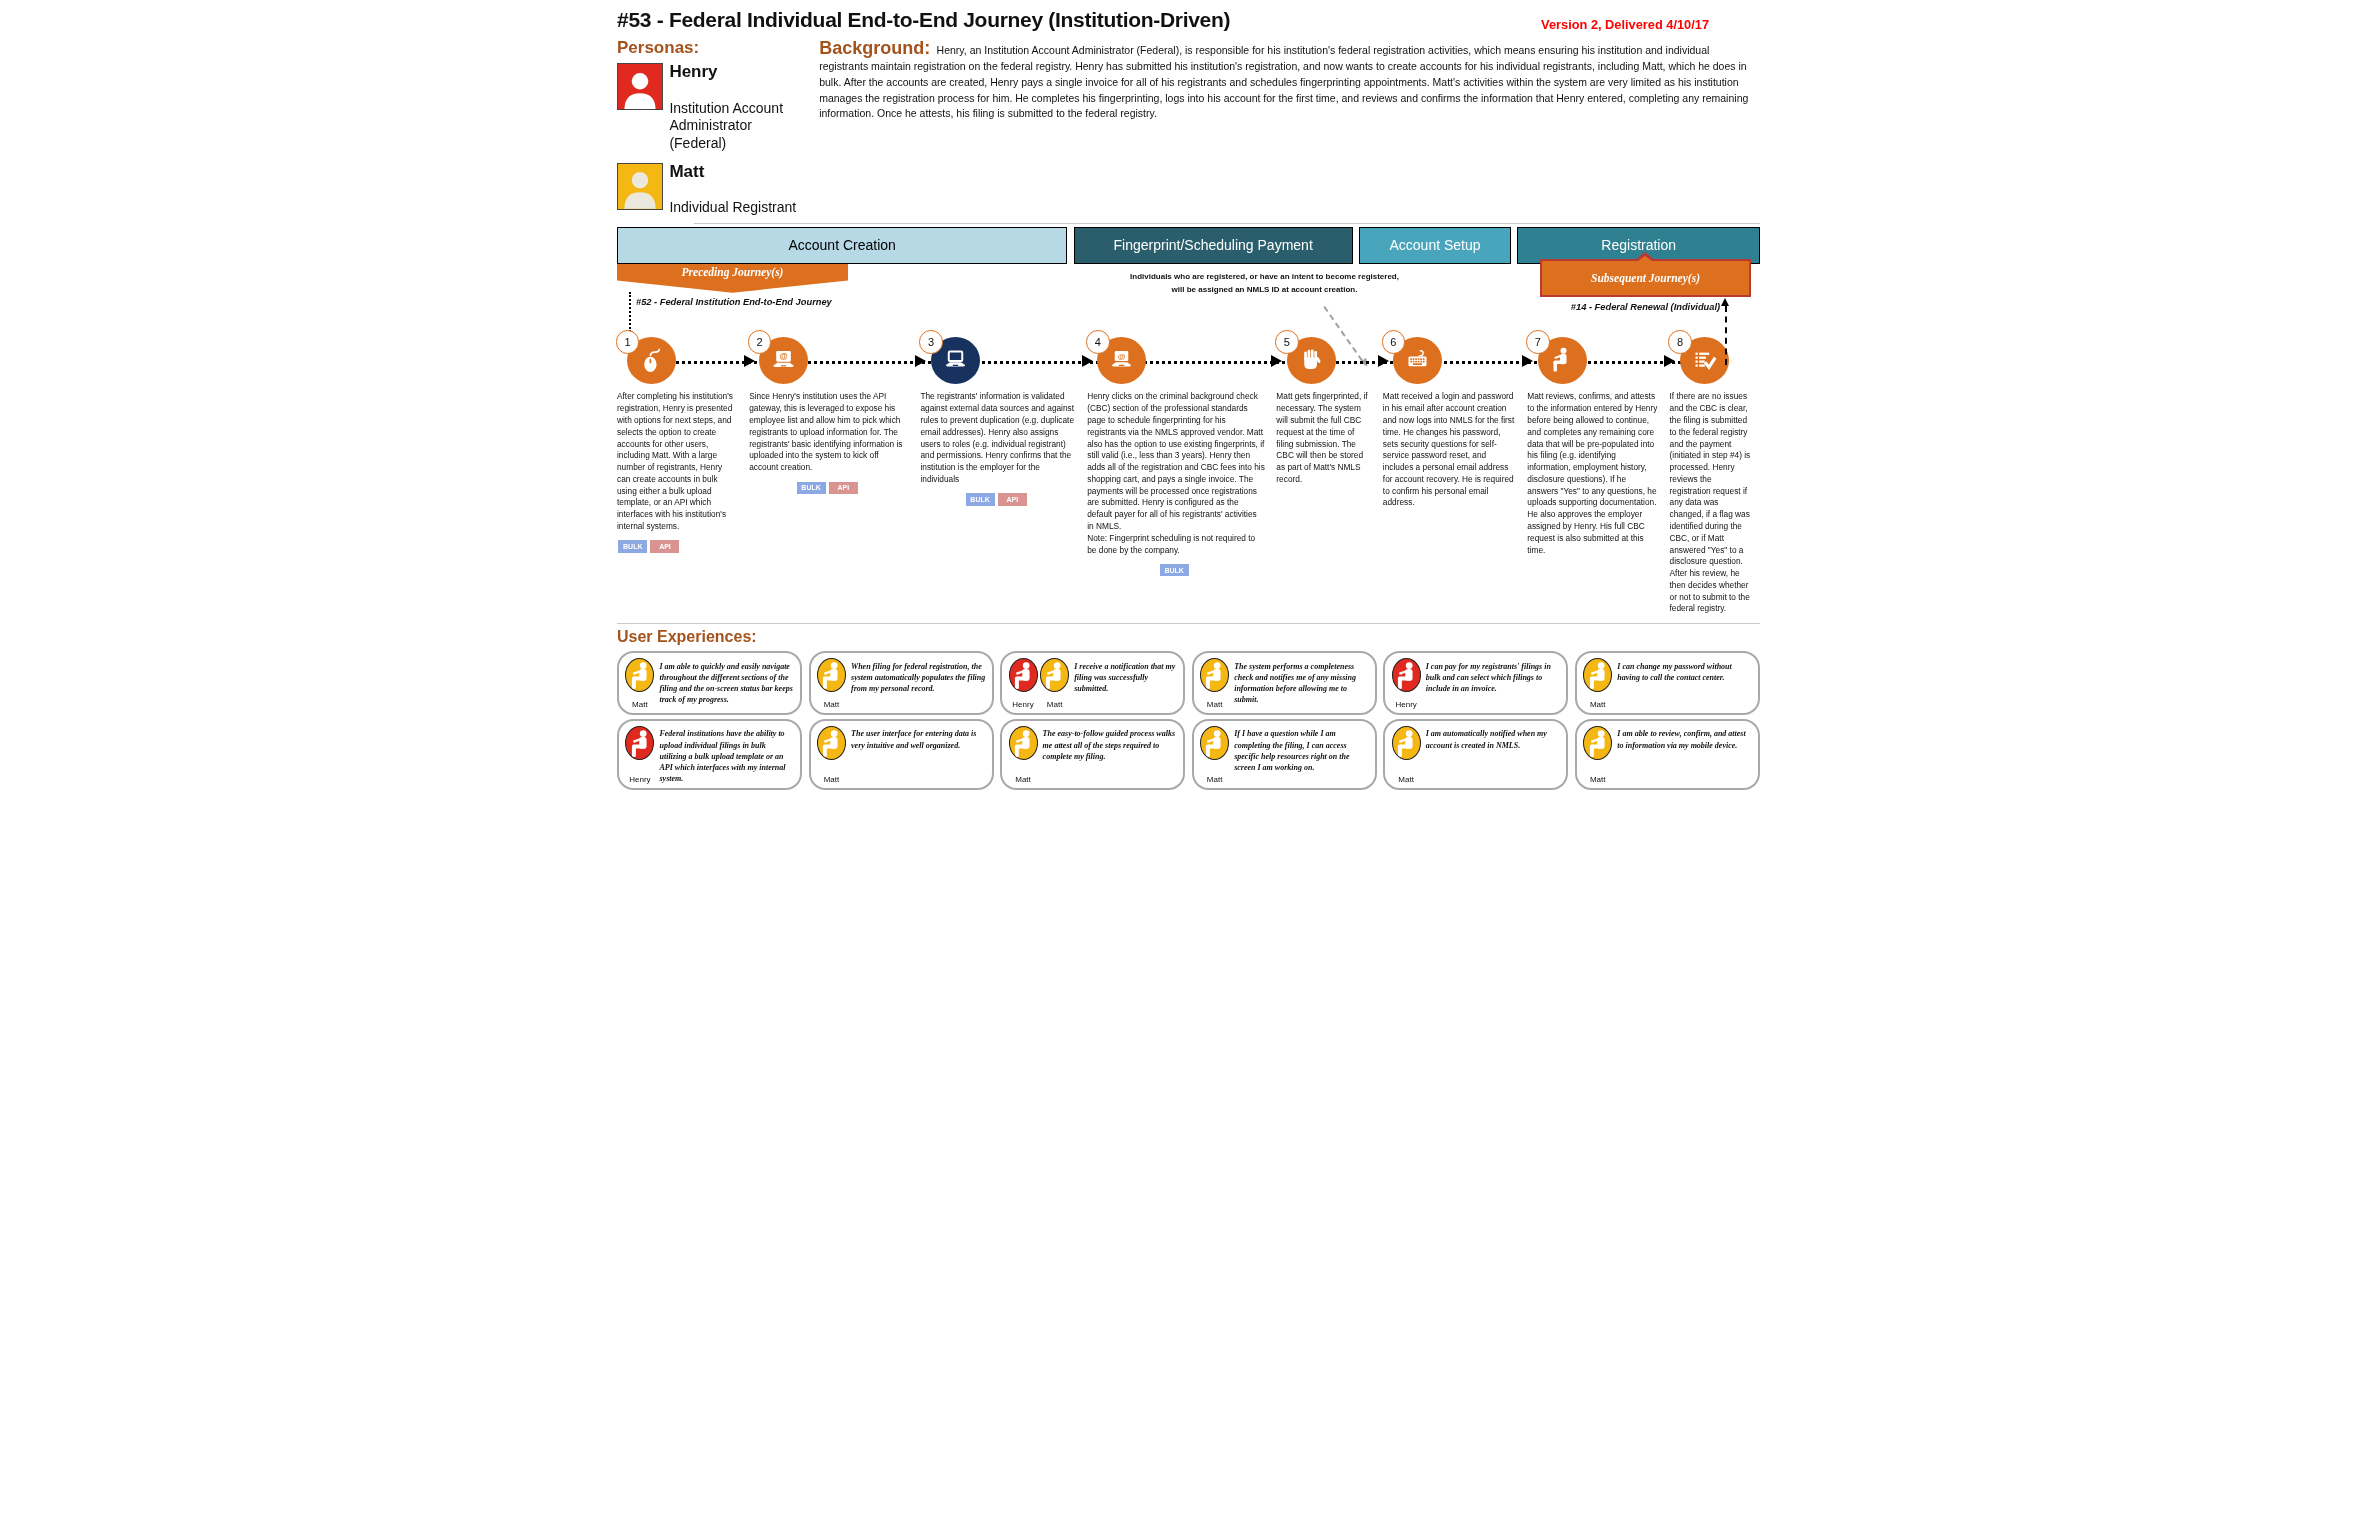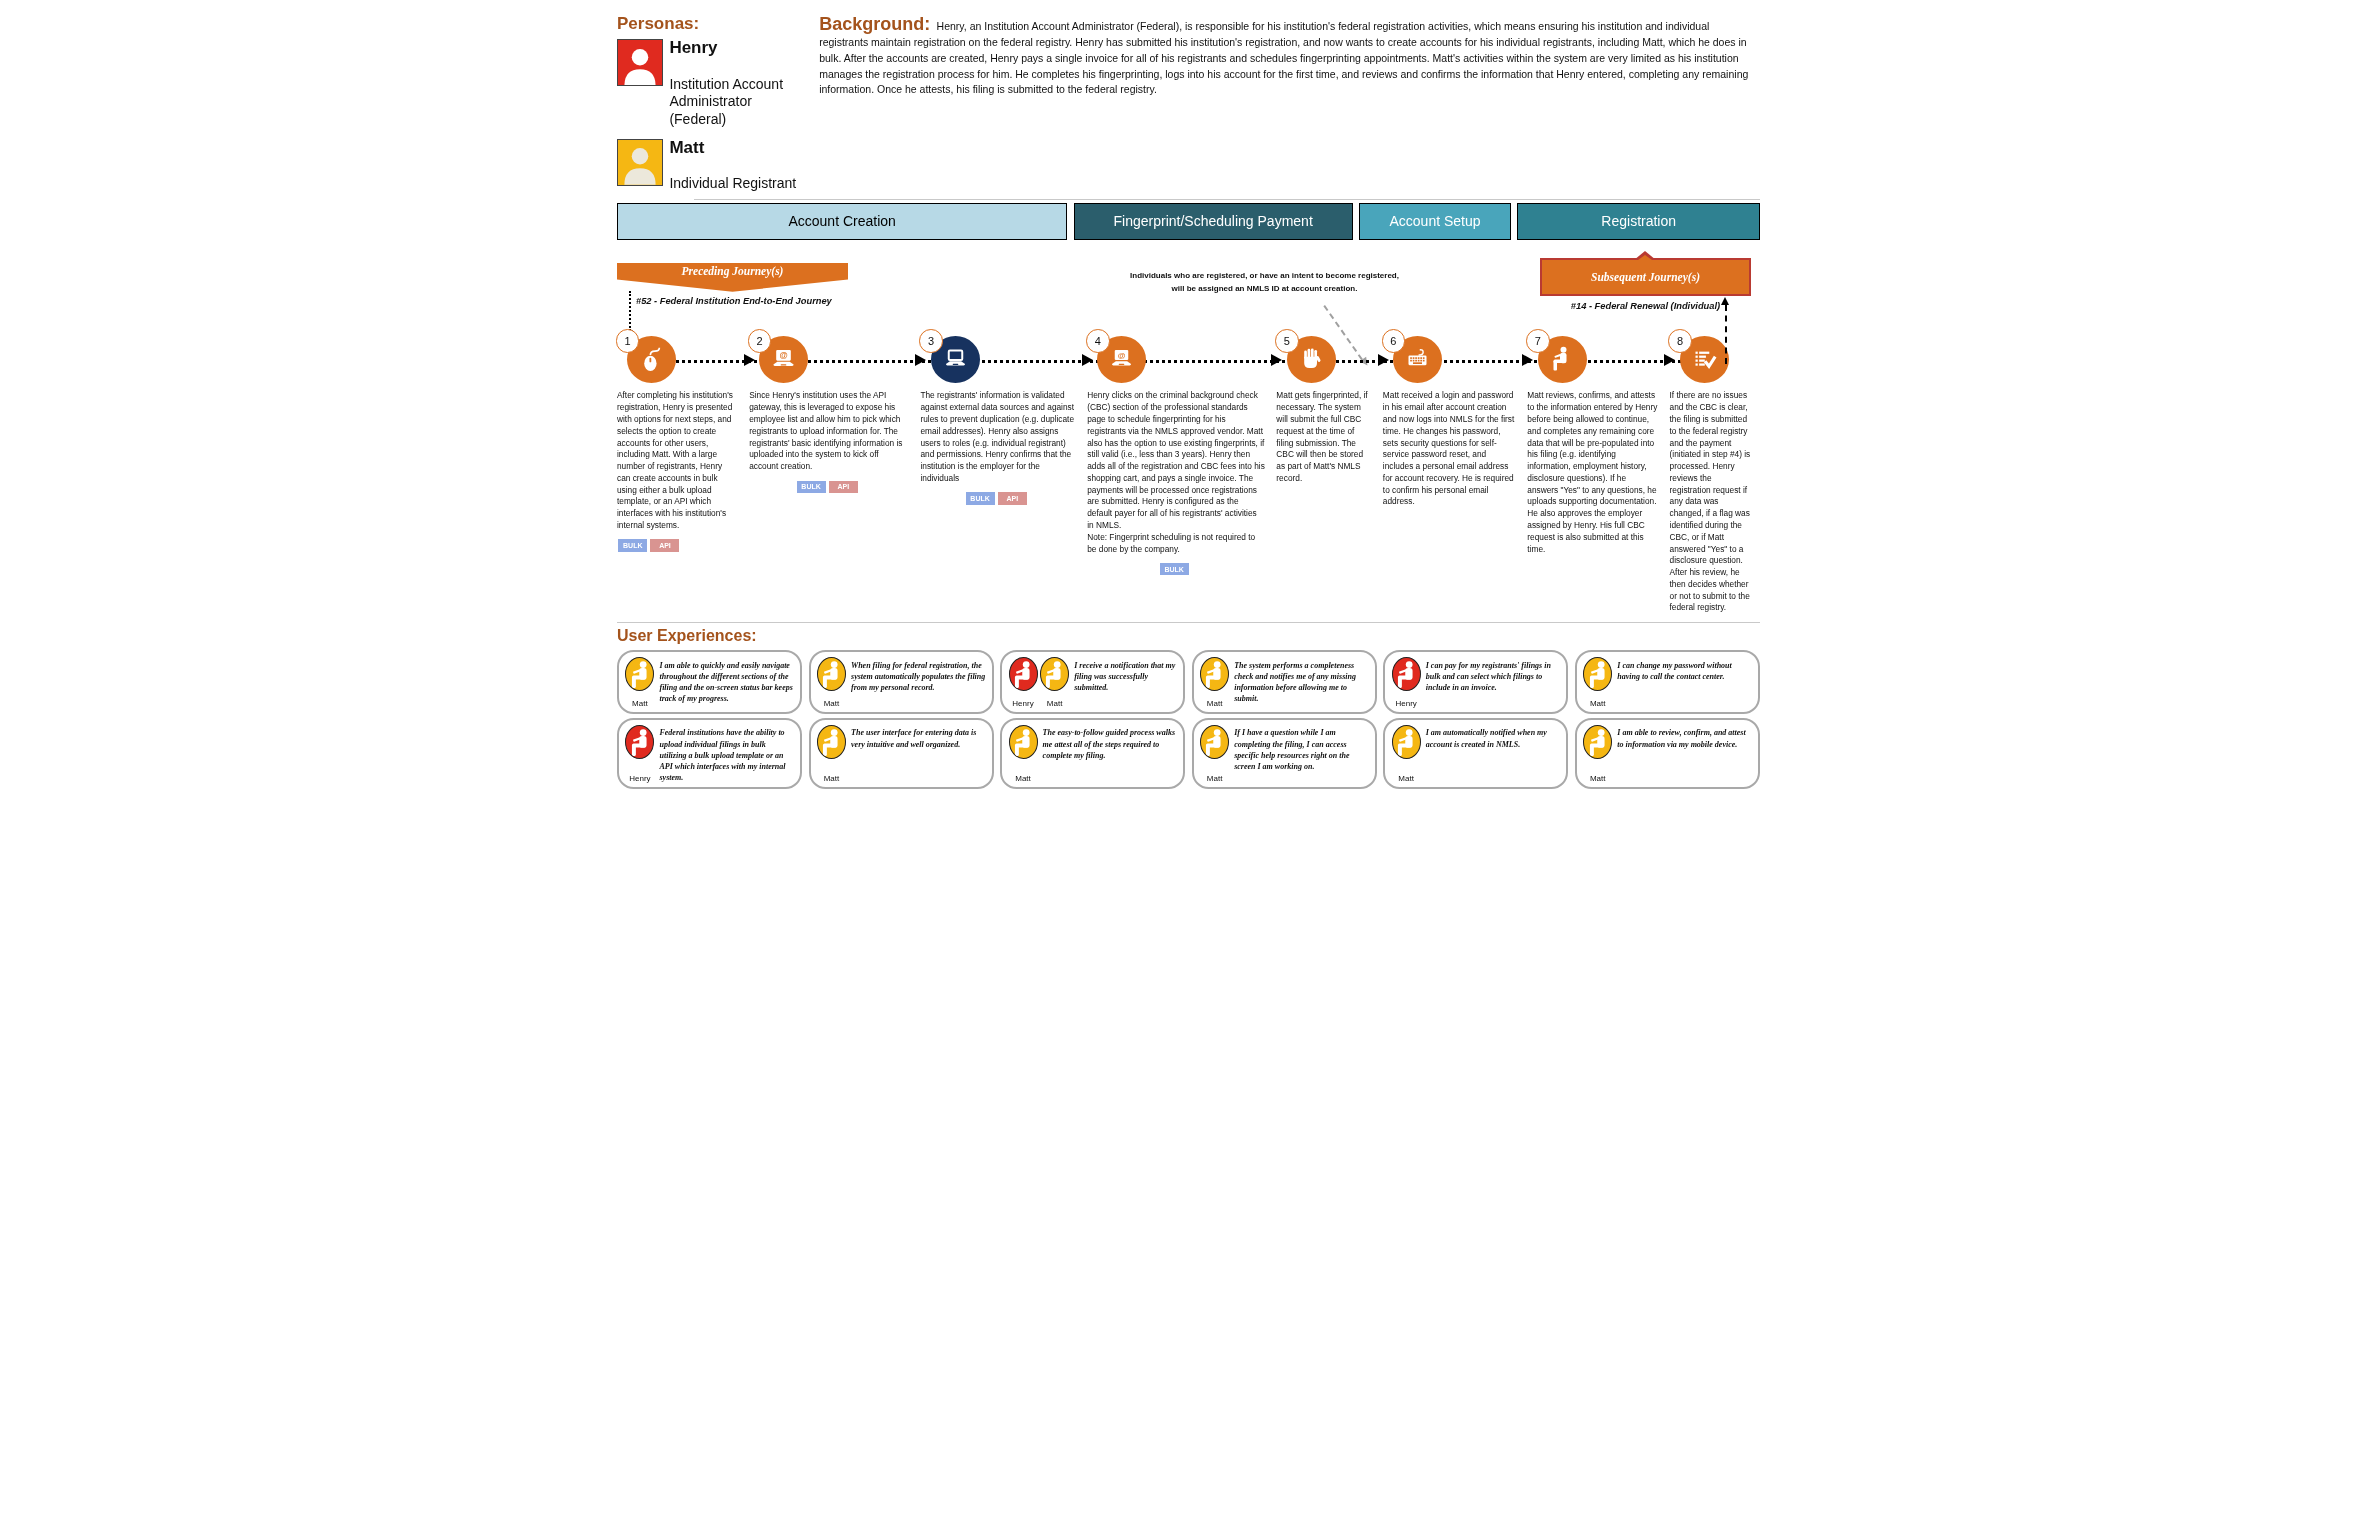--- a/index.html
+++ b/index.html
@@ -36,21 +36,21 @@
 
   
   .phases { display:flex; gap:6.4px; }
   .phase { border:1.9px solid #000; height:37px; display:flex; align-items:center; justify-content:center; font-size:14px; }
   .phase.p1 { flex:0 0 39.4%; }
   .phase.p2 { flex:0 0 24.4%; }
   .phase.p3 { flex:0 0 13.3%; }
   .phase.p4 { flex:1; }
 
   
-  .band { position:relative; height:64px; margin-top:23px; }
+  .band { position:relative; height:64px; margin-top:0; }
   .preceding { position:absolute; left:0; top:0; width:231px; }
   .pennant { background:#DC701F; color:#fff; height:29px; clip-path:polygon(0 0,100% 0,100% 58%,50% 100%,0 58%);
              font-family:"Liberation Serif", serif; font-style:italic; font-weight:bold; font-size:11.5px;
              text-align:center; padding-top:1.9px; }
   .jref { font-size:9.3px; font-weight:bold; font-style:italic; margin-top:3.8px; padding-left:19px; }
   .note { position:absolute; left:488px; top:7.7px; width:319px; text-align:center; font-size:8px; font-weight:bold; white-space:pre-line; line-height:1.6; }
   .subsequent { position:absolute; right:9px; top:-5.1px; width:211px; text-align:center; }
   .subs-banner { position:relative; background:#DC701F; border:2.6px solid #B93A32; color:#fff; height:38px;
                  font-family:"Liberation Serif", serif; font-style:italic; font-weight:bold; font-size:11.5px;
                  display:flex; align-items:center; justify-content:center; }
@@ -116,20 +116,24 @@
       <rect x="20" y="15.5" width="13" height="21" rx="5"></rect>
       <rect x="7" y="29" width="24" height="7" rx="3"></rect>
       <rect x="7" y="31" width="7" height="20" rx="2"></rect>
       <rect x="9" y="20" width="13" height="4" rx="1" transform="rotate(-20 15 22)"></rect>
     </g>
   </defs>
 </svg>
 
 <div class="page">
 
+  <header class="header">
+    <h1 class="title">#53 - Federal Individual End-to-End Journey (Institution-Driven)</h1>
+    <div class="version">Version 2, Delivered 4/10/17</div>
+  </header>
 
   <section class="intro">
     <div class="personas">
       <h2>Personas:</h2>
       <div class="persona">
         <div class="p-avatar" style="background: rgb(224, 42, 31);">
           <svg viewBox="0 0 48 48">
               <use href="#def-bust" fill="#ffffff"></use>
             </svg>
         </div>

